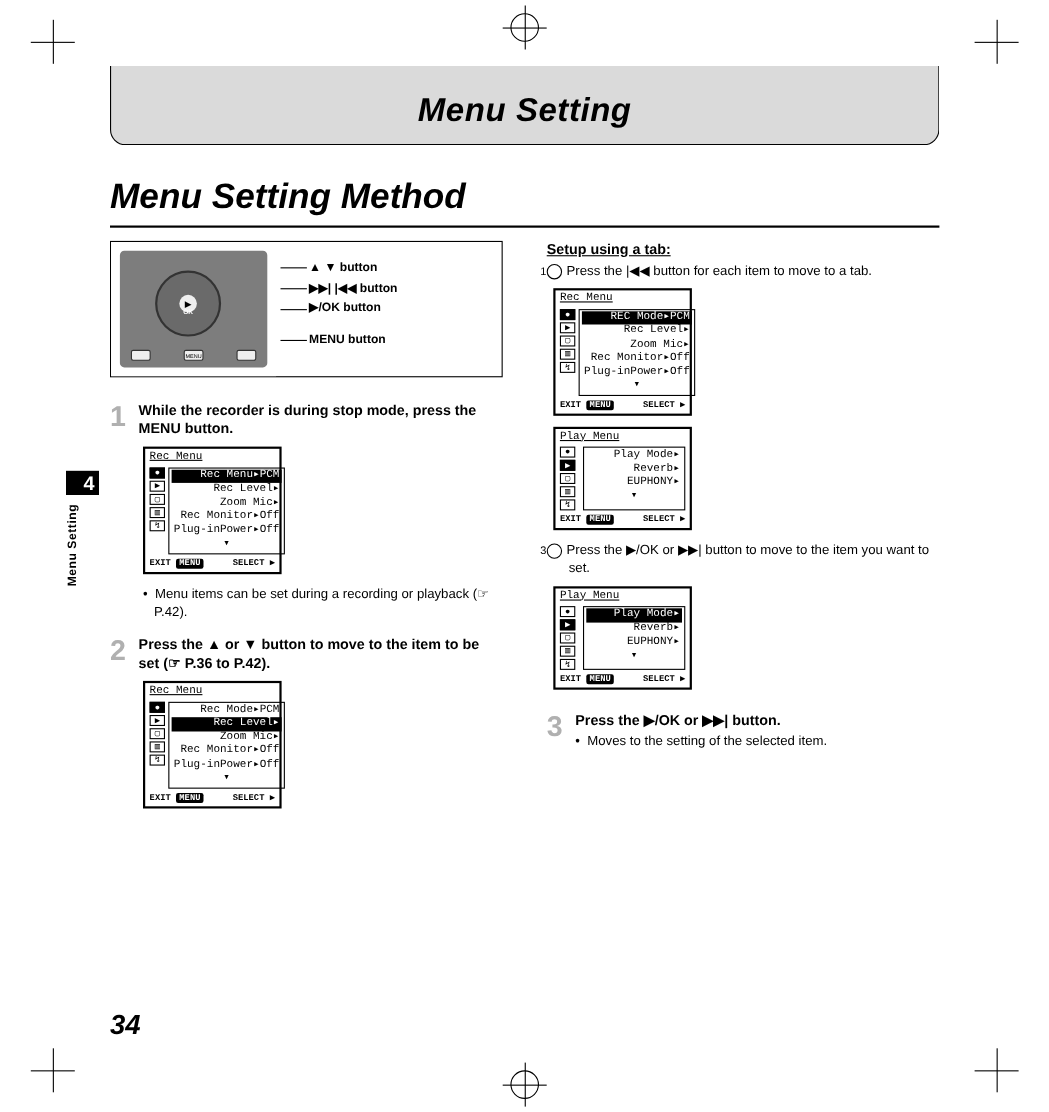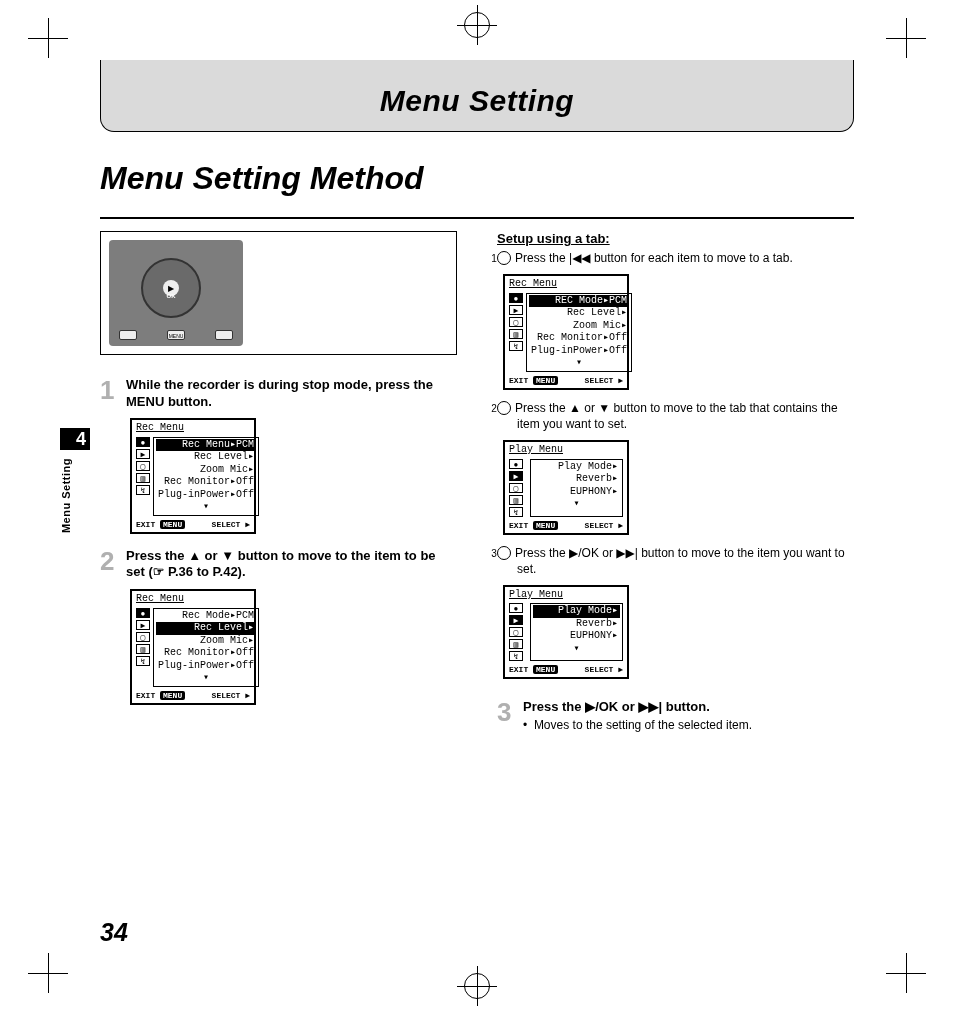--- a/index.html
+++ b/index.html
@@ -77,21 +77,21 @@
     padding-top:10px;
   }
 
   .section-title {
     font-family: Impact, "Arial Black", sans-serif;
     font-size: 32px;
     font-style: italic;
     font-weight: 700;
     margin-top: 28px;
     border-bottom: 2px solid #000;
-    padding-bottom: 20px;
+    padding-bottom: 8px;
   }
 
   .columns {
     display: flex;
     gap: 40px;
     margin-top: 12px;
   }
   .col { flex:1; }
 
   .intro { line-height: 1.35; margin-bottom: 12px; }
@@ -351,20 +351,26 @@
             <div class="dpad-ring">
               <div class="dpad-center">▶</div>
               <div class="ok">OK</div>
             </div>
             <div class="small-btns">
               <span></span>
               <span>MENU</span>
               <span></span>
             </div>
           </div>
+        </div>
+        <div class="device-right">
+          <div class="callout">▲ ▼ button</div>
+          <div class="callout">▶▶| |◀◀ button</div>
+          <div class="callout">▶/OK button</div>
+          <div class="callout" style="margin-top:10px">MENU button</div>
         </div>
       </div>
 
       <div class="step">
         <div class="step-num">1</div>
         <div class="step-text">While the recorder is during stop mode, press the MENU button.</div>
       </div>
       <div class="lcd-wrap">
         <div class="lcd">
             <div class="lcd-title">Rec Menu</div>
@@ -399,20 +405,21 @@
                 </div>
                 <div class="lcd-row" style="justify-content:center">▾</div>
               </div>
             </div>
             <div class="lcd-foot">
               <span>EXIT <span class="pill">MENU</span></span>
               <span>SELECT ▶</span>
             </div>
           </div>
       </div>
+      <p class="substep">•&nbsp;&nbsp;<span>Menu items can be set during a recording or playback (☞ P.42).</span></p>
 
       <div class="step" style="margin-top:14px">
         <div class="step-num">2</div>
         <div class="step-text">Press the ▲ or ▼ button to move to the item to be set (☞ P.36 to P.42).</div>
       </div>
       <div class="lcd">
           <div class="lcd-title">Rec Menu</div>
           <div class="lcd-body">
             <div class="lcd-tabs">
               <span class="active">●</span>
@@ -490,21 +497,20 @@
               </div>
               <div class="lcd-row" style="justify-content:center">▾</div>
             </div>
           </div>
           <div class="lcd-foot">
             <span>EXIT <span class="pill">MENU</span></span>
             <span>SELECT ▶</span>
           </div>
         </div>
 
-      <p class="sub-item"><span class="circled">2</span><span>Press the ▲ or ▼ button to move to the tab that contains the item you want to set.</span></p>
       <div class="lcd">
           <div class="lcd-title">Play Menu</div>
           <div class="lcd-body">
             <div class="lcd-tabs">
               <span class="">●</span>
               <span class="active">▶</span>
               <span class="">▢</span>
               <span class="">▥</span>
               <span class="">↯</span>
             </div>

